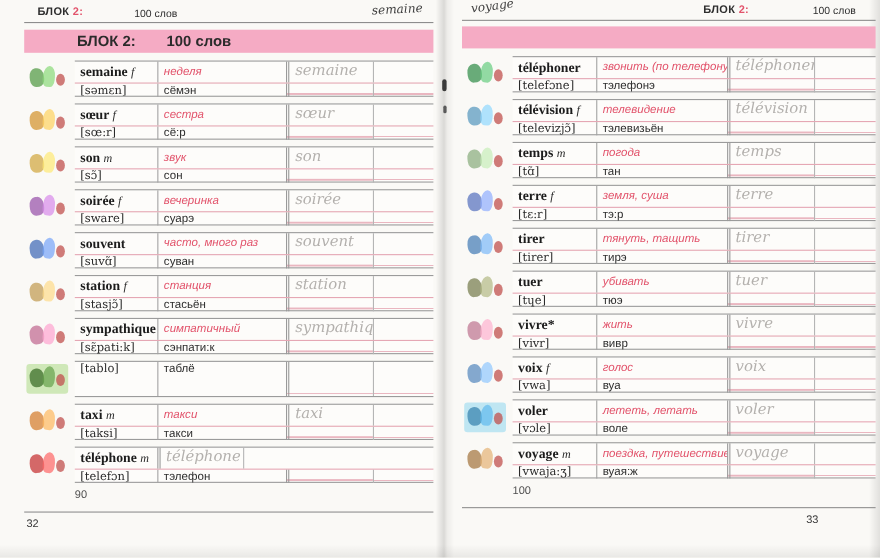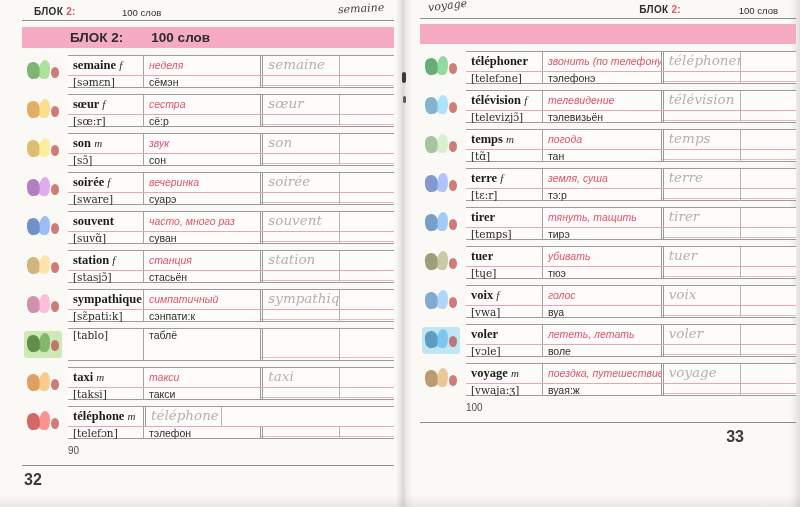--- a/index.html
+++ b/index.html
@@ -71,21 +71,21 @@
   .doodle .b1{left:3px;top:4px;width:13px;height:17px;background:var(--tint,#888);
     border-radius:45% 45% 40% 40%;transform:rotate(-7deg);opacity:.85;}
   .doodle .b2{left:15px;top:2px;width:11px;height:19px;background:var(--tint,#888);
     filter:brightness(1.3);border-radius:50% 50% 35% 35%;transform:rotate(6deg);opacity:.7;}
   .doodle .b3{left:27px;top:9px;width:8px;height:11px;background:#c0504d;border-radius:50%;opacity:.75;}
 
   
   .wcount{margin:4px 0 0 46px;font-size:10px;color:#4f4f4f;}
   .page-right .wcount{margin-left:46px;}
   .footrule{border-top:1px solid #8f8f8f;margin-top:9px;}
-  .pageno{margin-top:5px;font-weight:bold;font-size:16px;color:#3a3a3a;}
+  .pageno{margin-top:5px;font-weight:normal;font-size:10px;color:#3a3a3a;}
   .page-left .pageno{margin-left:2px;}
   .page-right .pageno{text-align:right;margin-right:52px;}
 </style>
 </head>
 <body>
 
 <div class="gutter"></div>
 <div class="staple1"></div>
 <div class="staple2"></div>
 <div class="edge-right"></div>
@@ -453,21 +453,21 @@
           </span>
     </div>
     <div class="cells">
       <div class="sub1">
         <div class="c c-word"><span>tirer</span> <span class="gender"></span></div>
         <div class="c c-trans">тянуть, тащить</div>
         <div class="c c-practice">tirer</div>
         <div class="c c-extra"></div>
       </div>
       <div class="sub2">
-        <div class="c c-word">[temps]</div>
+        <div class="c c-word">[tirer]</div>
         <div class="c c-trans">тирэ</div>
         <div class="c c-practice guide"></div>
         <div class="c c-extra guide"></div>
       </div>
     </div>
   </div>
 
   <div class="row">
     <div class="icon-cell">
       <span class="doodle" style="--tint: #8a8f66;">
@@ -485,20 +485,43 @@
       </div>
       <div class="sub2">
         <div class="c c-word">[tɥe]</div>
         <div class="c c-trans">тюэ</div>
         <div class="c c-practice guide"></div>
         <div class="c c-extra guide"></div>
       </div>
     </div>
   </div>
 
+  <div class="row">
+    <div class="icon-cell">
+      <span class="doodle" style="--tint: #c78aa0;">
+            <i class="b1"></i>
+            <i class="b2"></i>
+            <i class="b3"></i>
+          </span>
+    </div>
+    <div class="cells">
+      <div class="sub1">
+        <div class="c c-word"><span>vivre*</span> <span class="gender"></span></div>
+        <div class="c c-trans">жить</div>
+        <div class="c c-practice">vivre</div>
+        <div class="c c-extra"></div>
+      </div>
+      <div class="sub2">
+        <div class="c c-word">[vivr]</div>
+        <div class="c c-trans">вивр</div>
+        <div class="c c-practice guide"></div>
+        <div class="c c-extra guide"></div>
+      </div>
+    </div>
+  </div>
 
   <div class="row">
     <div class="icon-cell">
       <span class="doodle" style="--tint: #6f9ac7;">
             <i class="b1"></i>
             <i class="b2"></i>
             <i class="b3"></i>
           </span>
     </div>
     <div class="cells">

